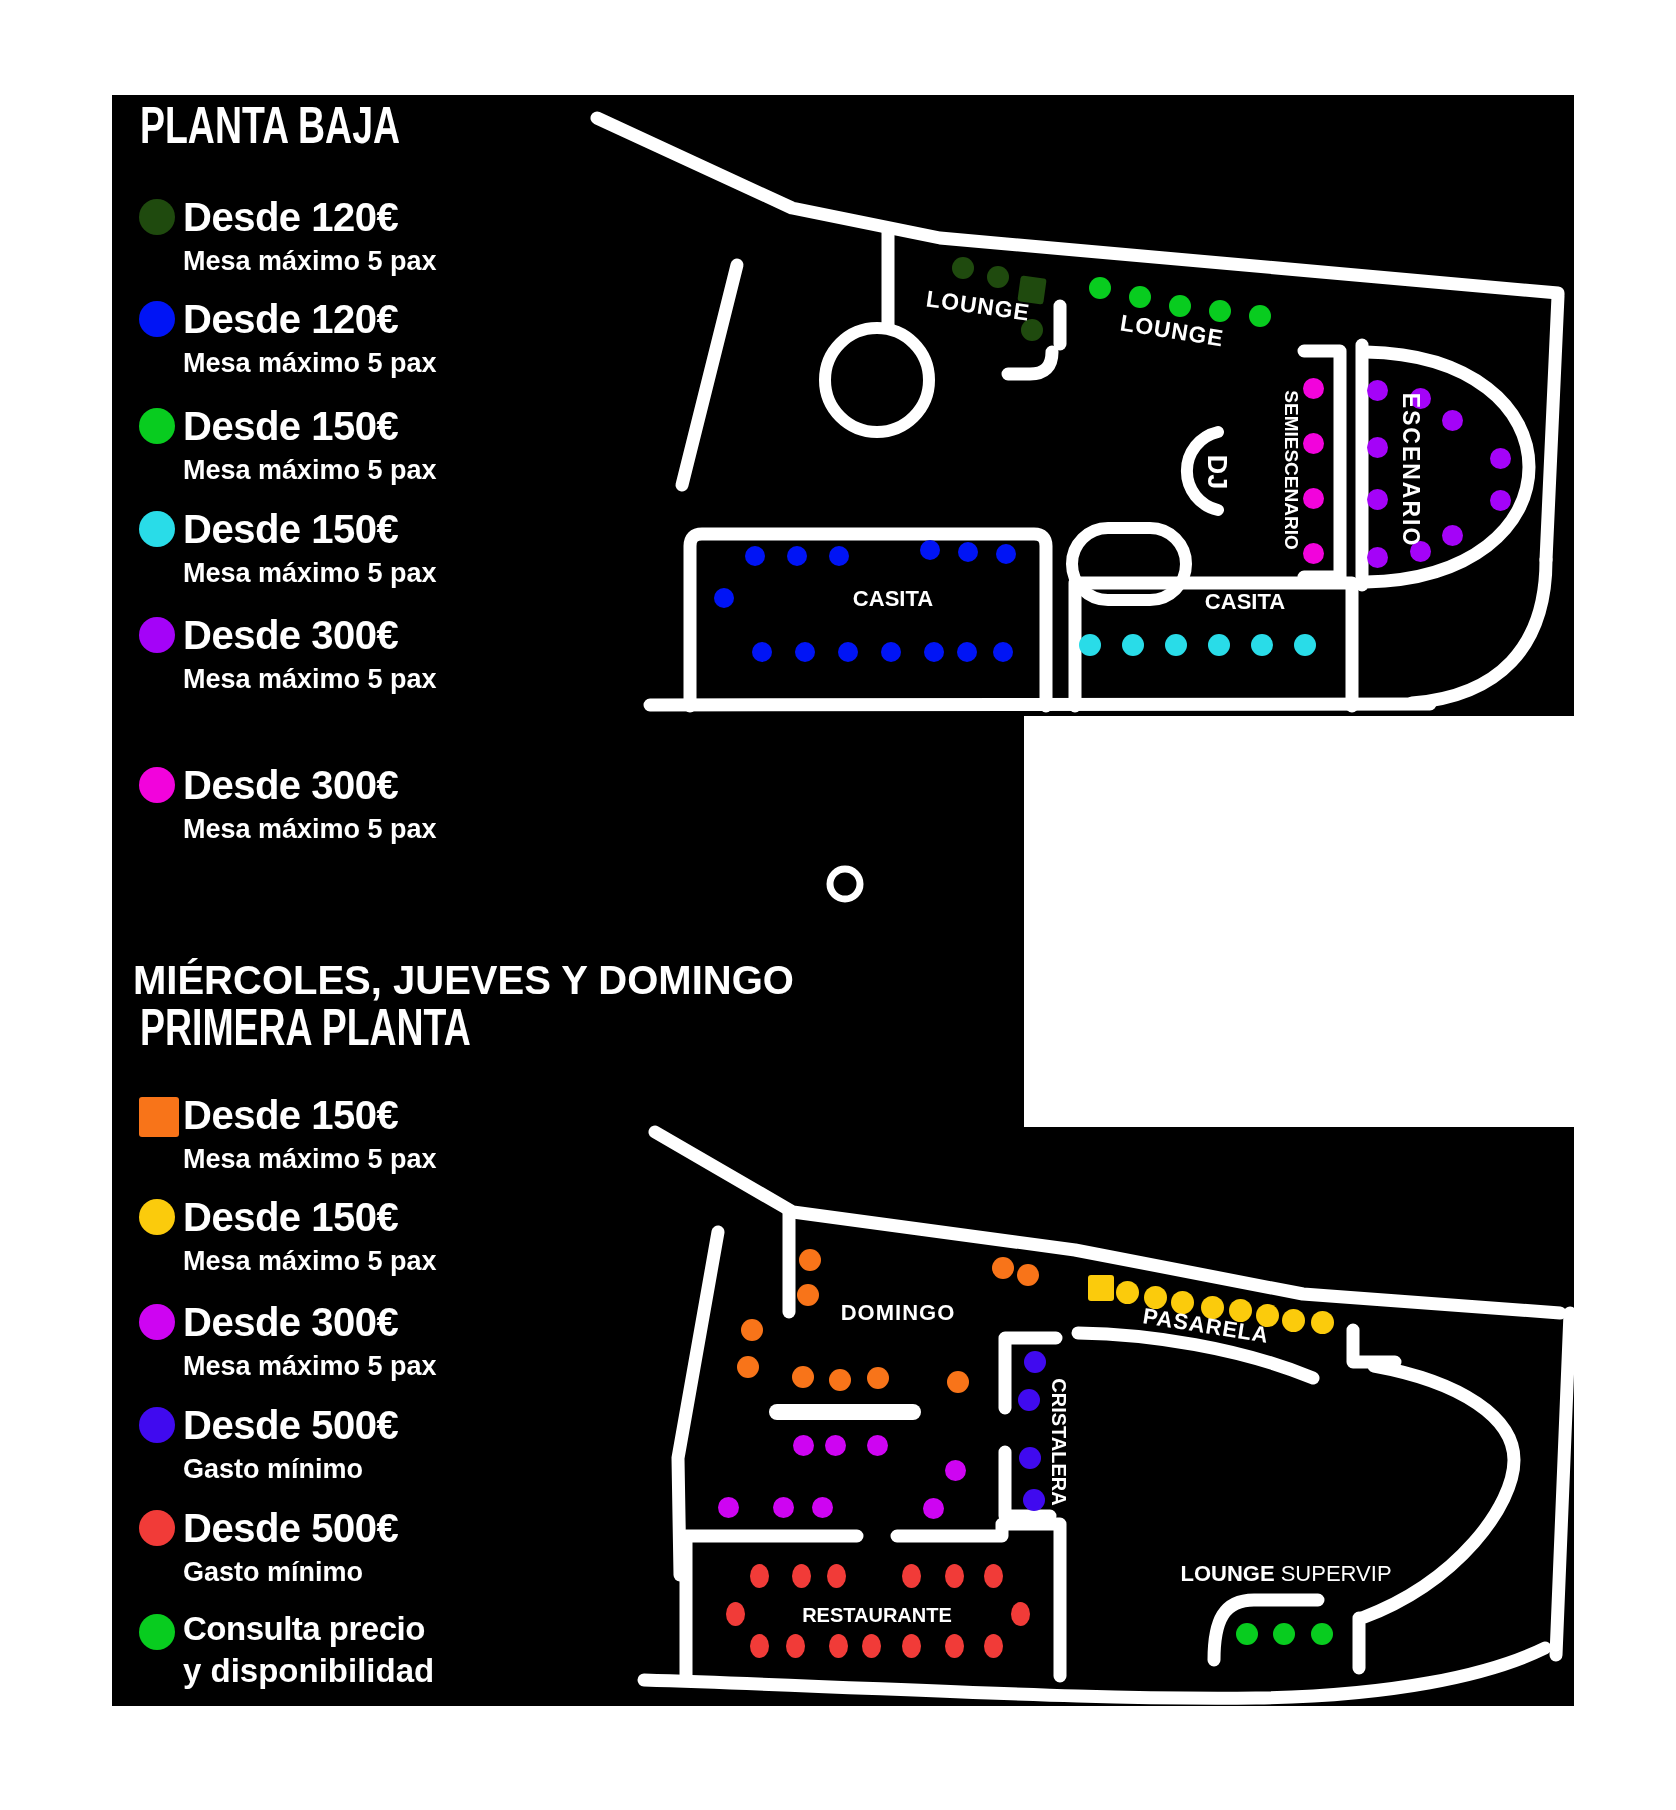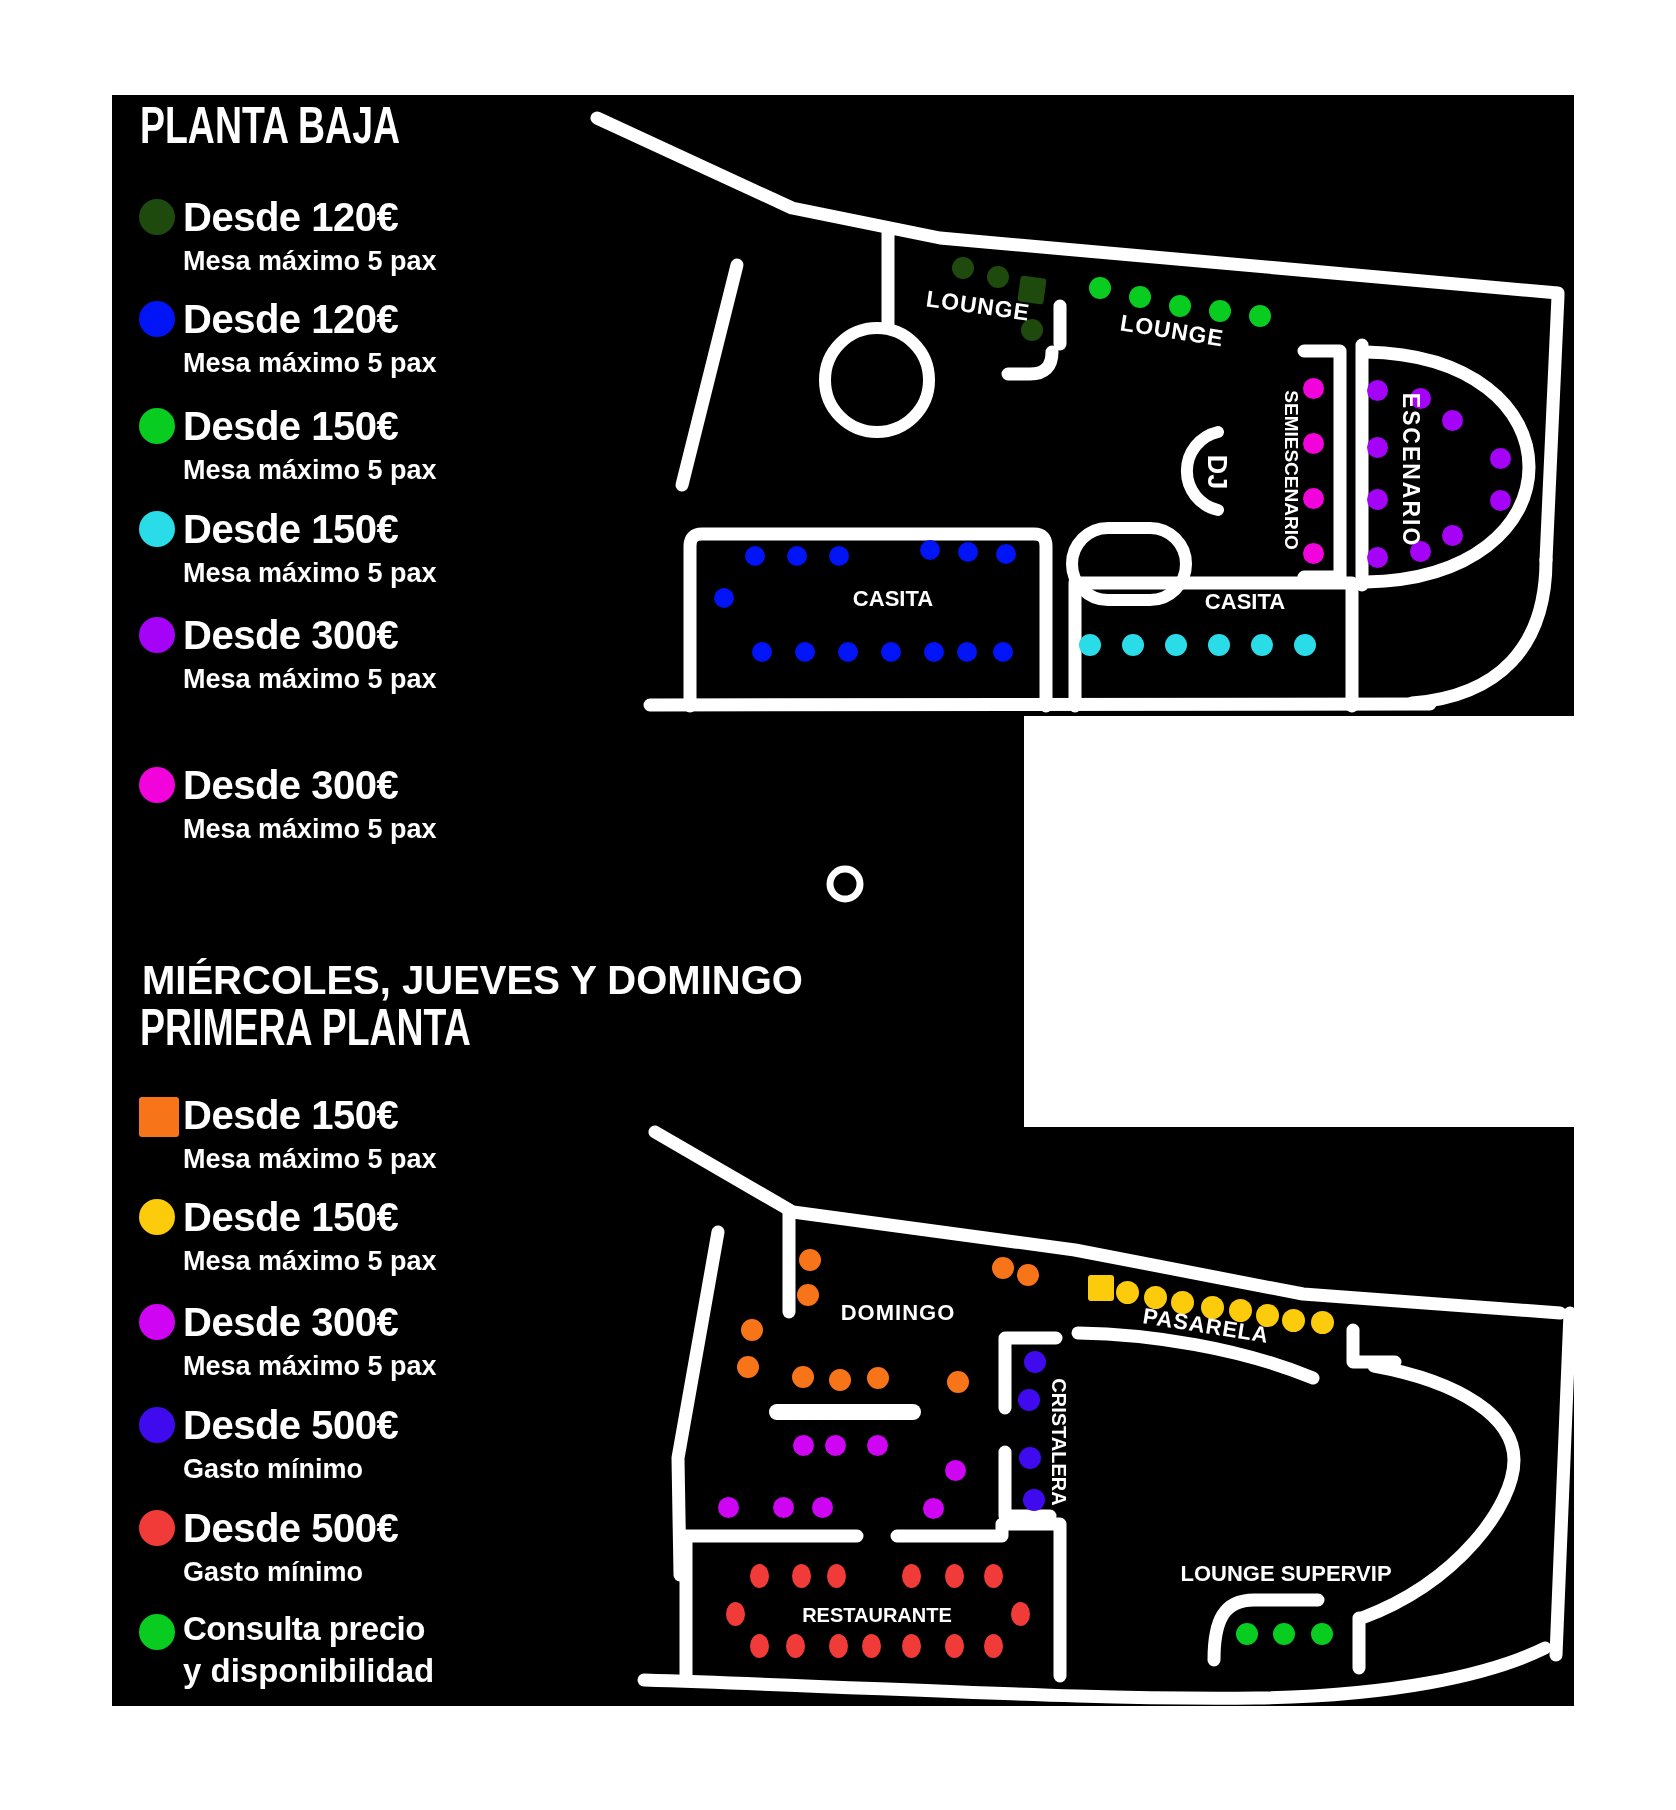--- a/index.html
+++ b/index.html
@@ -203,21 +203,21 @@
     </div>
 </div>
 <div class="legend-item" style="top:765px">
   <span class="swatch" style="background: rgb(242, 3, 220); border-radius: 50%;"></span>
   <div class="legend-text">
       <div class="price">Desde 300€</div>
   <div class="lnote">Mesa máximo 5 pax</div>
     </div>
 </div>
 
-<div class="note-line" style="left:142px;top:958px">MIÉRCOLES, JUEVES Y DOMINGO</div>
+<div class="note-line" style="left:133px;top:958px">MIÉRCOLES, JUEVES Y DOMINGO</div>
 
 <div class="floor-title" style="left:140px;top:1001px">PRIMERA PLANTA</div>
 
 <div class="legend-item" style="top:1095px">
   <span class="swatch" style="width: 40px; height: 40px; background: rgb(248, 116, 25); border-radius: 3px;"></span>
   <div class="legend-text">
       <div class="price">Desde 150€</div>
   <div class="lnote">Mesa máximo 5 pax</div>
     </div>
 </div>
@@ -261,14 +261,14 @@
 <div class="map-label" style="left:1172px;top:331px;font-size:23px;letter-spacing:1px;transform:translate(-50%,-50%) rotate(9deg)">LOUNGE</div>
 <div class="map-label vtx" style="left:1216px;top:472px;font-size:27px;font-weight:800">DJ</div>
 <div class="map-label vtx" style="left:1291px;top:470px;font-size:19px">SEMIESCENARIO</div>
 <div class="map-label vtx" style="left:1410px;top:470px;font-size:23px;letter-spacing:2px">ESCENARIO</div>
 <div class="map-label" style="left:893px;top:599px;font-size:22px;transform:translate(-50%,-50%)">CASITA</div>
 <div class="map-label" style="left:1245px;top:602px;font-size:22px;transform:translate(-50%,-50%)">CASITA</div>
 
 <div class="map-label" style="left:898px;top:1313px;font-size:22px;letter-spacing:1px;transform:translate(-50%,-50%)">DOMINGO</div>
 <div class="map-label" style="left:1206px;top:1326px;font-size:22px;letter-spacing:1px;transform:translate(-50%,-50%) rotate(9deg)">PASARELA</div>
 <div class="map-label vtx" style="left:1058px;top:1442px;font-size:20px">CRISTALERA</div>
-<div class="map-label" style="left:1286px;top:1574px;font-size:22px;transform:translate(-50%,-50%)"><span style="font-weight:600">LOUNGE</span>&nbsp;<span style="font-weight:700">SUPERVIP</span></div>
+<div class="map-label" style="left:1286px;top:1574px;font-size:22px;transform:translate(-50%,-50%)"><span style="font-weight:600">LOUNGE</span>&nbsp;<span style="font-weight:400">SUPERVIP</span></div>
 <div class="map-label" style="left:877px;top:1615px;font-size:20px;transform:translate(-50%,-50%)">RESTAURANTE</div>
 
 </body></html>

